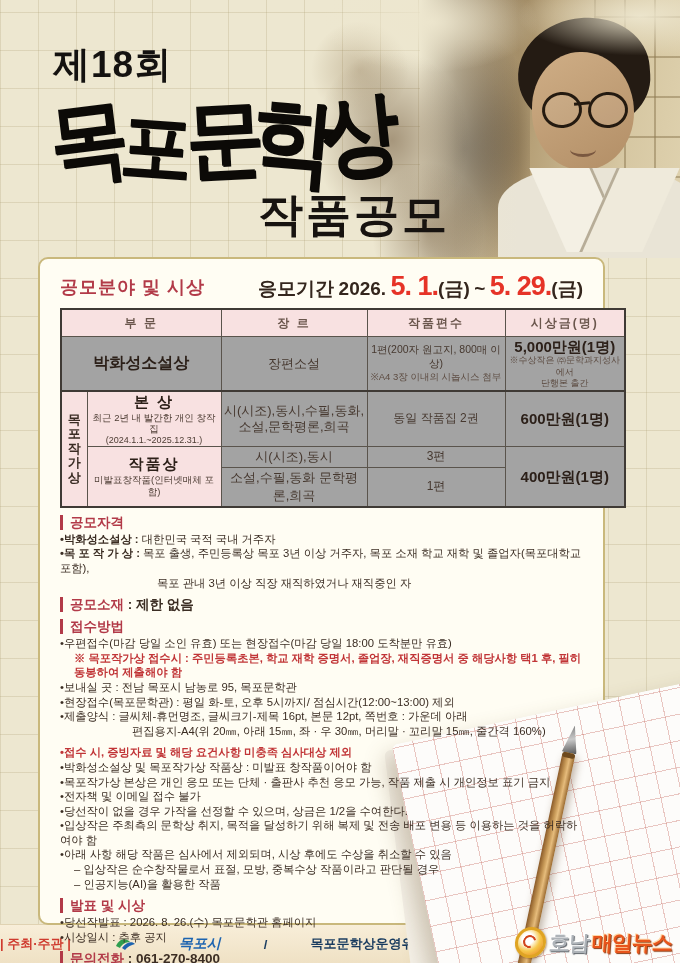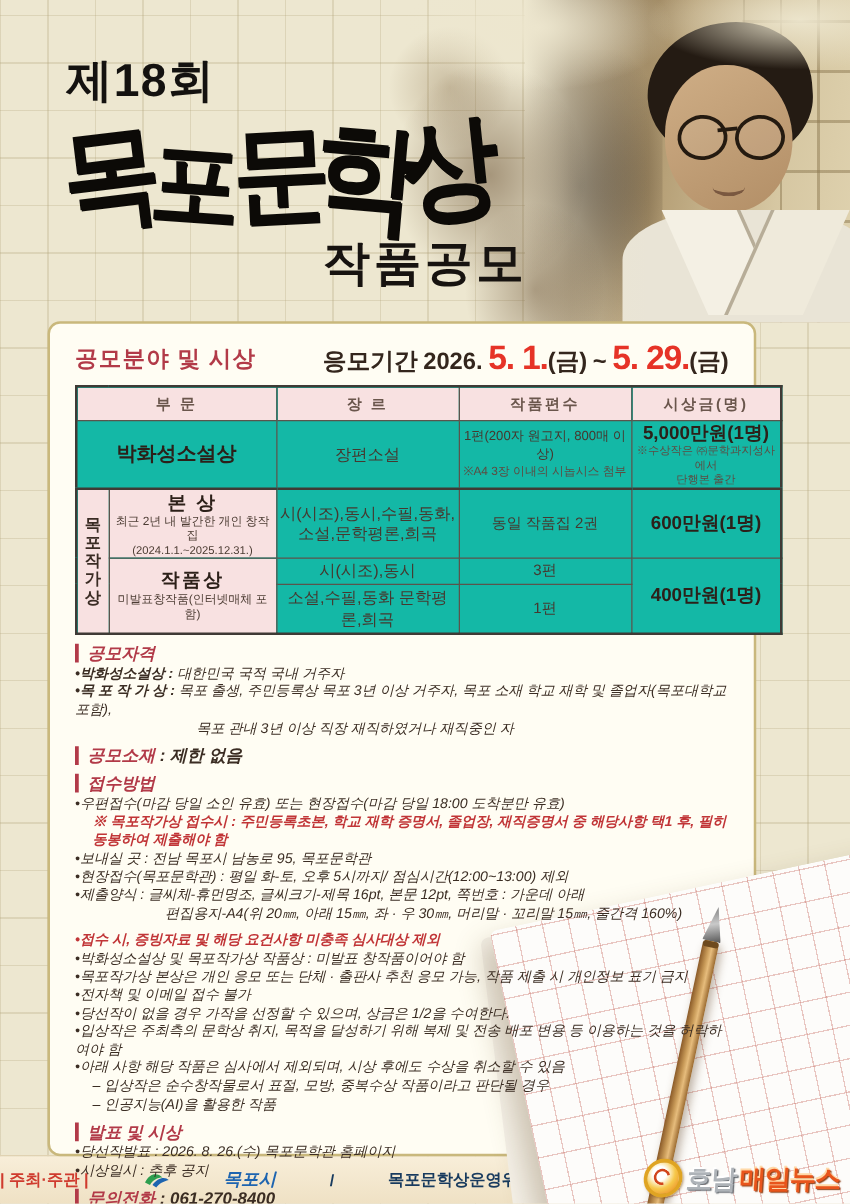--- a/index.html
+++ b/index.html
@@ -37,32 +37,32 @@
       radial-gradient(70px 70px at 360px 70px, rgba(120,92,52,.30), transparent 70%);}
   
   .edition{position:absolute;left:53px;top:40px;font-size:37px;font-weight:800;color:#141210;letter-spacing:1px;}
   .calligraphy{position:absolute;left:50px;top:90px;width:400px;font-size:78px;font-weight:900;color:#0c0a07;letter-spacing:-10px;white-space:nowrap;text-shadow:1px 1px 0 #0c0a07;}
   .calligraphy span{display:inline-block;}
   .c0{transform:rotate(-7deg) scale(1.0,1.12);}
   .c1{transform:rotate(4deg) scale(.92,1.0) translateY(5px);}
   .c2{transform:rotate(-3deg) scale(1.0,1.08) translateY(-2px);}
   .c3{transform:rotate(5deg) scale(1.08,1.2);}
   .c4{transform:rotate(-6deg) scale(1.0,1.15) translateY(-6px);}
-  .subtitle{position:absolute;left:258px;top:185px;font-size:38px;font-weight:900;color:#171310;letter-spacing:3px;}
+  .subtitle{position:absolute;left:258px;top:185px;font-size:45px;font-weight:900;color:#171310;letter-spacing:3px;}
   
   .content-box{position:absolute;left:38px;top:257px;width:567px;height:668px;z-index:3;
     background:#fffdf3;border:2px solid #c9b87c;border-radius:10px;box-sizing:border-box;}
   .content-inner{position:relative;z-index:1;padding:12px 20px 8px 20px;}
   .board-head{display:flex;justify-content:space-between;align-items:flex-end;}
   .board-title{font-size:18px;font-weight:900;color:#b23a48;letter-spacing:1px;padding-bottom:3px;}
   .period{white-space:nowrap;color:#34261d;font-weight:800;}
   .p-lab,.p-yr,.p-day,.p-sep{font-size:19px;}
   .p-date{font-size:27px;color:#e63327;letter-spacing:-1px;}
   
-  table{border-collapse:collapse;width:564px;table-layout:fixed;margin-top:6px;border:2px solid #3f3a35;background:#14b8a6;}
+  table{border-collapse:collapse;width:564px;table-layout:fixed;margin-top:6px;border:2px solid #3f3a35;background:#a3a3a3;}
   td{border:1px solid #5a544c;text-align:center;vertical-align:middle;padding:1px 2px;color:#46382f;overflow:hidden;}
   .thdr td{background:#f8e1e1;font-weight:700;font-size:12px;color:#6a564c;height:24px;letter-spacing:2px;}
   .r-park{height:52px;}
   .r-bon{height:44px;}
   .r-j1{height:19px;padding-left:43px;}
   .r-j2{height:19px;}
   .r-bon td{border-top:2px solid #3f3a35;}
   .park-name{font-size:16px;font-weight:800;color:#2c2019;}
   .genre{font-size:13px;}
   .pre{white-space:pre-line;line-height:1.25;}
@@ -70,21 +70,21 @@
   .count-note{font-size:9.5px;color:#5d4c42;}
   .prize{font-size:15px;font-weight:800;color:#2c2019;line-height:1.15;}
   .prize-note{font-size:9px;font-weight:400;color:#5d4c42;white-space:pre-line;line-height:1.25;}
   .vert{background:#f8e1e1;font-size:13px;font-weight:800;white-space:pre-line;line-height:1.12;padding:0;color:#3a2c24;}
   .pinkcell{background:#f8e1e1;}
   .cell-big{font-size:15px;font-weight:800;color:#2c2019;letter-spacing:2px;}
   .cell-small{font-size:9.5px;line-height:1.2;color:#4c3c33;}
   .cell-tiny{font-size:9px;color:#4c3c33;}
   .count{font-size:12px;}
   
-  .section{margin-top:7px;font-style:italic;}
+  .section{margin-top:7px;}
   .sec-title{font-size:13.5px;font-weight:800;color:#b23a48;border-left:3px solid #b23a48;padding-left:7px;line-height:15px;margin-bottom:2px;}
   .sec-title .rest{color:#3b2d23;font-weight:700;}
   .ln{font-size:11.3px;line-height:14.6px;color:#3b2d23;}
   .ln .b{font-weight:800;}
   .ind1{padding-left:14px;}
   .ind2{padding-left:72px;}
   .ind-cont{padding-left:97px;}
   .redbold{color:#c13537;font-weight:800;}
   
   .deco{position:absolute;inset:0;z-index:0;pointer-events:none;}

